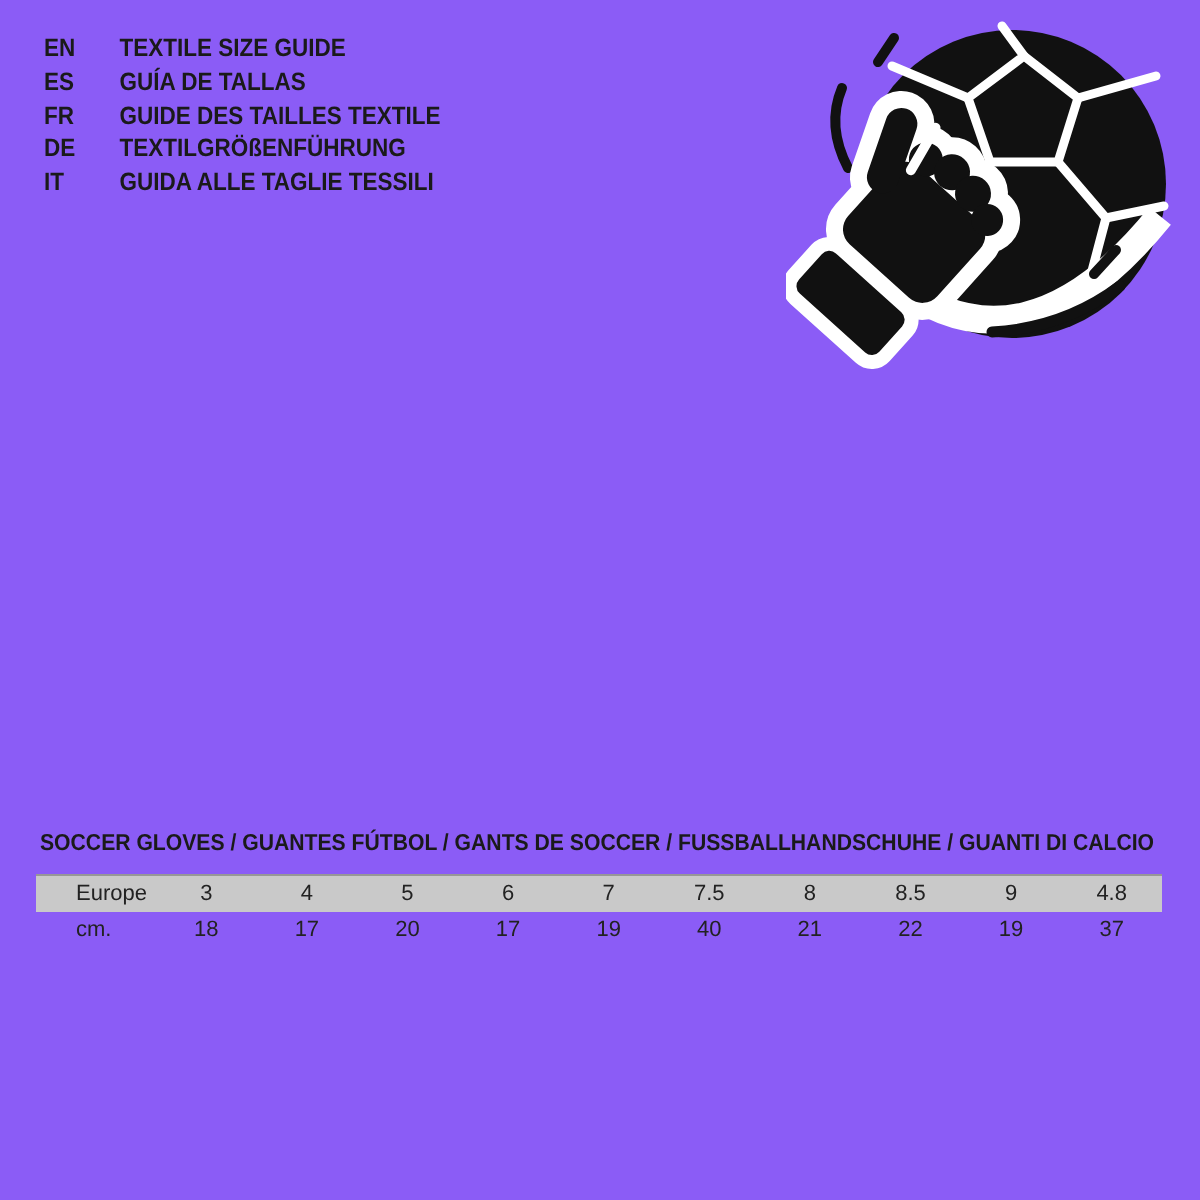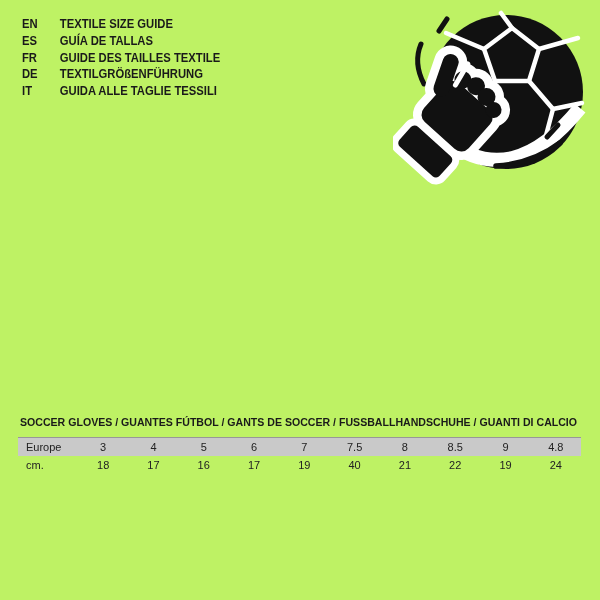--- a/index.html
+++ b/index.html
@@ -1,21 +1,21 @@
 <!DOCTYPE html>
 <html><head>
 <meta charset="utf-8">
 <style>
   html,body{margin:0;padding:0;}
   body{
     width:600px;height:600px;background:#fff;
     font-family:"Liberation Sans",sans-serif;color:#1a1a1a;
     position:relative;overflow:hidden;
   }
-  .page{position:absolute;inset:0;background:#bef264;}
+  .page{position:absolute;inset:0;background:#8b5cf6;}
 
   
   .lang-list{
     position:absolute;left:22px;top:16px;
     font-weight:bold;font-size:12.5px;line-height:16.8px;
     transform:scaleX(0.9);transform-origin:0 0;white-space:nowrap;
   }
   .lang-row{display:flex;}
   .lang-code{width:42px;flex:0 0 42px;}
 
@@ -29,21 +29,21 @@
     transform:scaleX(0.92);transform-origin:0 0;
   }
 
   
   .size-table{
     position:absolute;left:18px;top:437px;width:563px;
     border-collapse:collapse;table-layout:fixed;
     font-size:11px;color:#222;
   }
   .size-table td{padding:0;height:18px;vertical-align:middle;text-align:center;}
-  .size-table td.rowlabel{text-align:left;padding-left:8px;}
+  .size-table td.rowlabel{text-align:left;padding-left:20px;}
   .size-table tr.hdr{background:#c9c9c9;border-top:1px solid #979797;}
 </style>
 </head>
 <body>
 
 <div class="page">
 
   <div class="lang-list">
     <div class="lang-row">
       <span class="lang-code">EN</span>
@@ -135,25 +135,25 @@
         <td>7.5</td>
         <td>8</td>
         <td>8.5</td>
         <td>9</td>
         <td>4.8</td>
       </tr>
       <tr>
         <td class="rowlabel">cm.</td>
         <td>18</td>
         <td>17</td>
-        <td>16</td>
+        <td>20</td>
         <td>17</td>
         <td>19</td>
         <td>40</td>
         <td>21</td>
         <td>22</td>
         <td>19</td>
-        <td>24</td>
+        <td>37</td>
       </tr>
     </tbody>
   </table>
 
 </div>
 
 </body></html>

